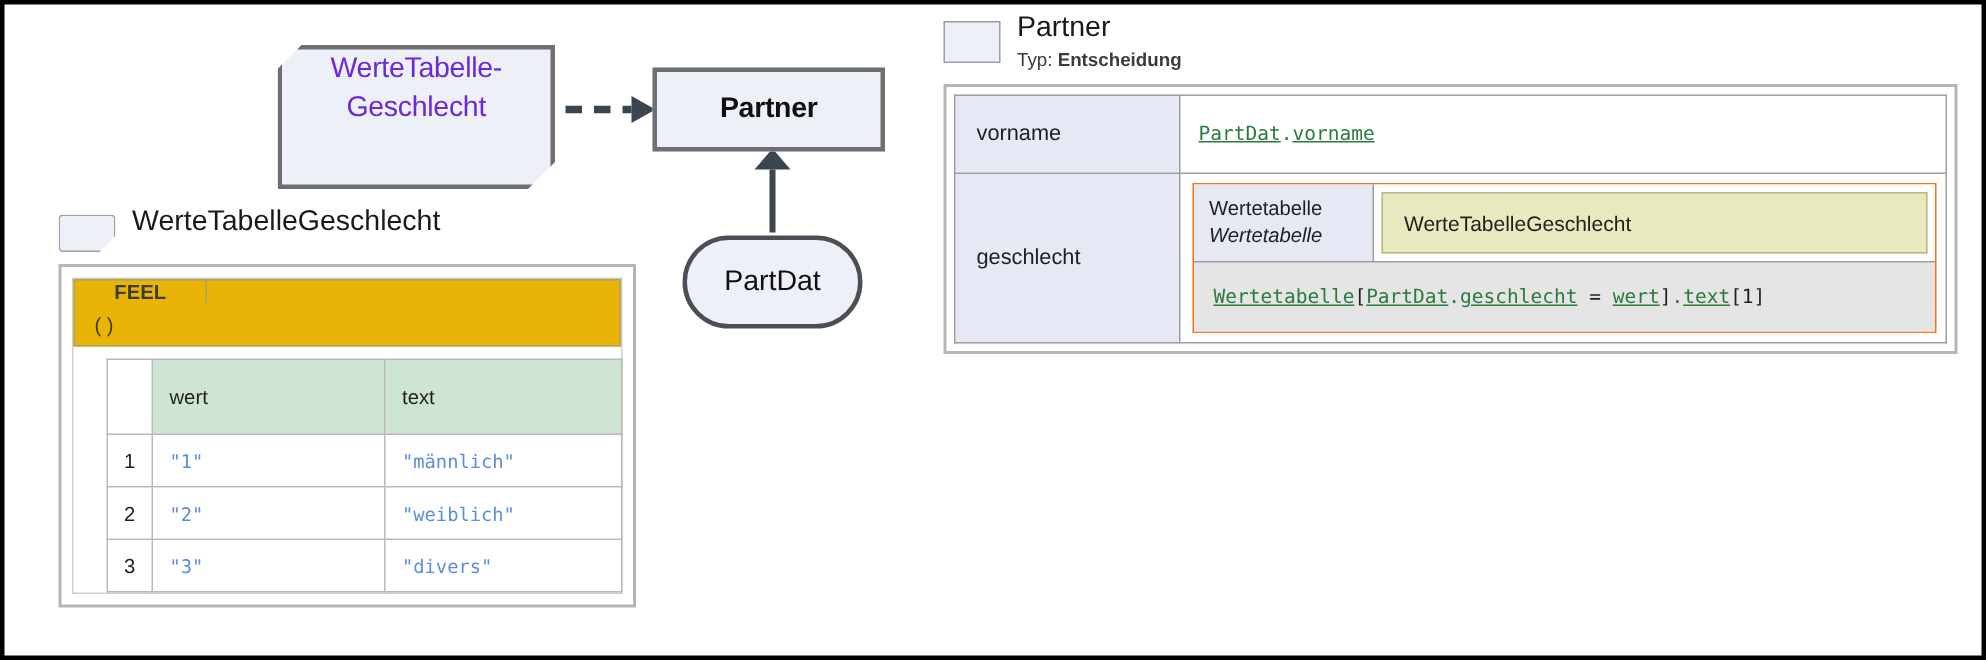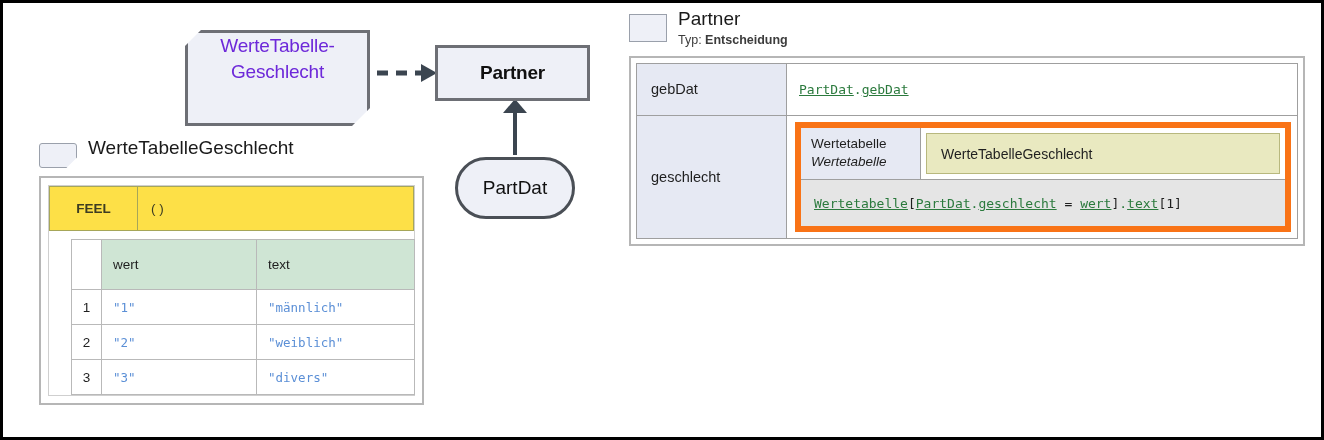--- a/index.html
+++ b/index.html
@@ -129,24 +129,25 @@
     padding: 7px;
     box-sizing: border-box;
     width: 385px;
   }
   .dt-inner {
     border: 1px solid #cfcfcf;
     box-sizing: border-box;
   }
   .feel-row {
     display: flex;
-    background: #fde047;
+    background: #eab308;
     border: 1px solid #a6a659;
     box-sizing: border-box;
     height: 45px;
+    flex-direction: column;
   }
   .feel-cell {
     width: 88px;
     border-right: 1px solid #a6a659;
     display: flex;
     align-items: center;
     justify-content: center;
     font-size: 13.5px;
     font-weight: bold;
     color: #3d3d22;
@@ -243,21 +244,21 @@
     font-family: "DejaVu Sans Mono", monospace;
     font-size: 13px;
     color: #2b7a3d;
     white-space: nowrap;
   }
   .code .plain { color: #1f1f1f; text-decoration: none; }
 
   
   .rt-geschlecht { padding: 6px 6px 6px 8px; background: #ffffff; }
   .ge-box {
-    border: 6px solid #f97316;
+    border: 1px solid #f97316;
     box-sizing: border-box;
   }
   .ge-top { display: flex; align-items: stretch; }
   .ge-tlabel {
     width: 120px;
     background: #e6e9f3;
     border-right: 1px solid #9f9f9f;
     padding: 7px 10px 8px 10px;
     font-size: 13.5px;
     color: #1f1f1f;
@@ -378,23 +379,23 @@
         <div class="panel-sub">
           <span>Typ: </span><b>Entscheidung</b>
         </div>
       </div>
     </div>
 
     <div class="rt-outer">
       <table class="rt-table">
         <tbody>
           <tr>
-            <td class="rt-label">gebDat</td>
+            <td class="rt-label">vorname</td>
             <td class="rt-expr">
-              <span class="code"><span style="text-decoration: underline;">PartDat</span><span>.</span><span style="text-decoration: underline;">gebDat</span></span>
+              <span class="code"><span style="text-decoration: underline;">PartDat</span><span>.</span><span style="text-decoration: underline;">vorname</span></span>
             </td>
           </tr>
           <tr>
             <td class="rt-label">geschlecht</td>
             <td class="rt-geschlecht">
               <div class="ge-box">
                 <div class="ge-top">
                   <div class="ge-tlabel">
                     <span>Wertetabelle</span>
                     <span class="it">Wertetabelle</span>

